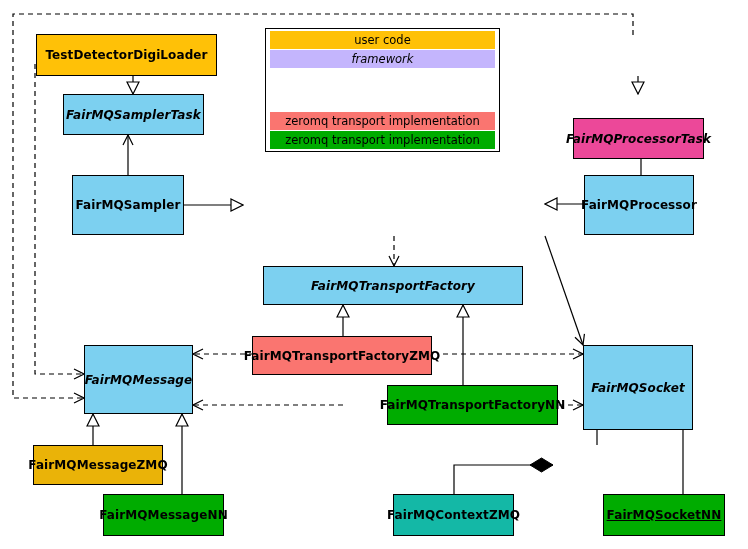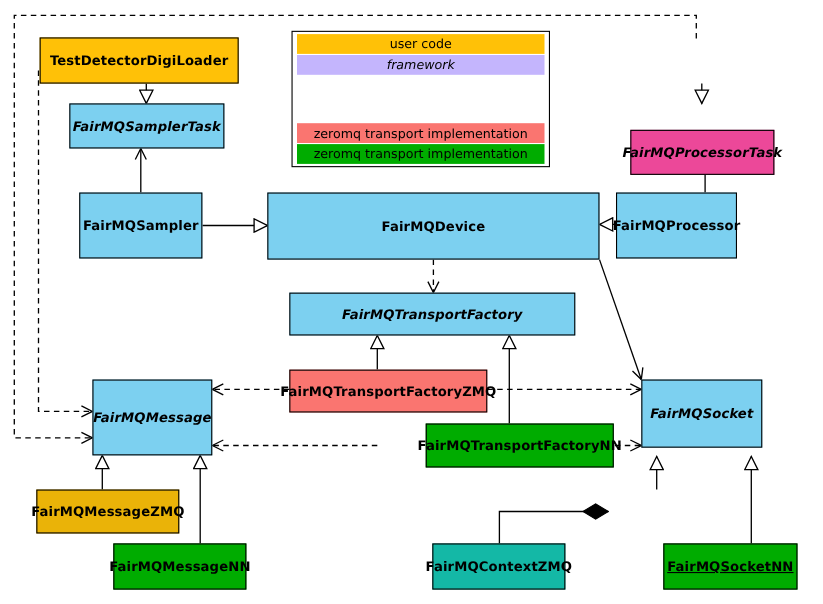--- a/index.html
+++ b/index.html
@@ -79,33 +79,32 @@
 
   <div class="node" style="left: 36px; top: 34px; width: 181px; height: 42px; background-color: rgb(255, 193, 7);">TestDetectorDigiLoader</div>
 
 
   <div class="node abstract" style="left: 63px; top: 94px; width: 141px; height: 41px; background-color: rgb(124, 208, 240);">FairMQSamplerTask</div>
 
   <div class="node abstract" style="left: 573px; top: 94px; width: 131px; height: 41px; background-color: #ec4899; margin-top: 24px;">FairMQProcessorTask</div>
 
   <div class="node" style="left: 72px; top: 175px; width: 112px; height: 60px; background-color: rgb(124, 208, 240);">FairMQSampler</div>
 
-  <div class="node" style="left: 243px; top: 175px; width: 302px; height: 61px; background-color: rgb(124, 208, 240);">FairMQDevice</div>
 
-  <div class="node" style="left: 560px; top: 175px; width: 110px; height: 60px; background-color: rgb(124, 208, 240);">FairMQProcessor</div>
+  <div class="node" style="left: 584px; top: 175px; width: 110px; height: 60px; background-color: rgb(124, 208, 240);">FairMQProcessor</div>
 
   <div class="node abstract" style="left: 263px; top: 266px; width: 260px; height: 39px; background-color: rgb(124, 208, 240);">FairMQTransportFactory</div>
 
-  <div class="node" style="left: 263px; top: 336px; width: 180px; height: 39px; background-color: rgb(250, 117, 112);">FairMQTransportFactoryZMQ</div>
+  <div class="node" style="left: 252px; top: 336px; width: 180px; height: 39px; background-color: rgb(250, 117, 112);">FairMQTransportFactoryZMQ</div>
 
   <div class="node" style="left: 343px; top: 385px; width: 171px; height: 40px; background-color: rgb(0, 172, 0); margin-left: 44px;">FairMQTransportFactoryNN</div>
 
   <div class="node abstract" style="left: 84px; top: 345px; width: 109px; height: 69px; background-color: rgb(124, 208, 240);">FairMQMessage</div>
 
-  <div class="node abstract" style="left: 583px; top: 345px; width: 110px; height: 62px; background-color: rgb(124, 208, 240);">FairMQSocket</div>
+  <div class="node abstract" style="left: 583px; top: 345px; width: 110px; height: 85px; background-color: rgb(124, 208, 240);">FairMQSocket</div>
 
   <div class="node" style="left: 33px; top: 445px; width: 130px; height: 40px; background-color: #eab308;">FairMQMessageZMQ</div>
 
   <div class="node" style="left: 103px; top: 494px; width: 121px; height: 42px; background-color: rgb(0, 172, 0);">FairMQMessageNN</div>
 
 
   <div class="node" style="left: 603px; top: 494px; width: 122px; height: 42px; background-color: rgb(0, 172, 0); text-decoration: underline;">FairMQSocketNN</div>
 
   <div class="node" style="left: 393px; top: 494px; width: 121px; height: 42px; background-color: #14b8a6;">FairMQContextZMQ</div>
 

